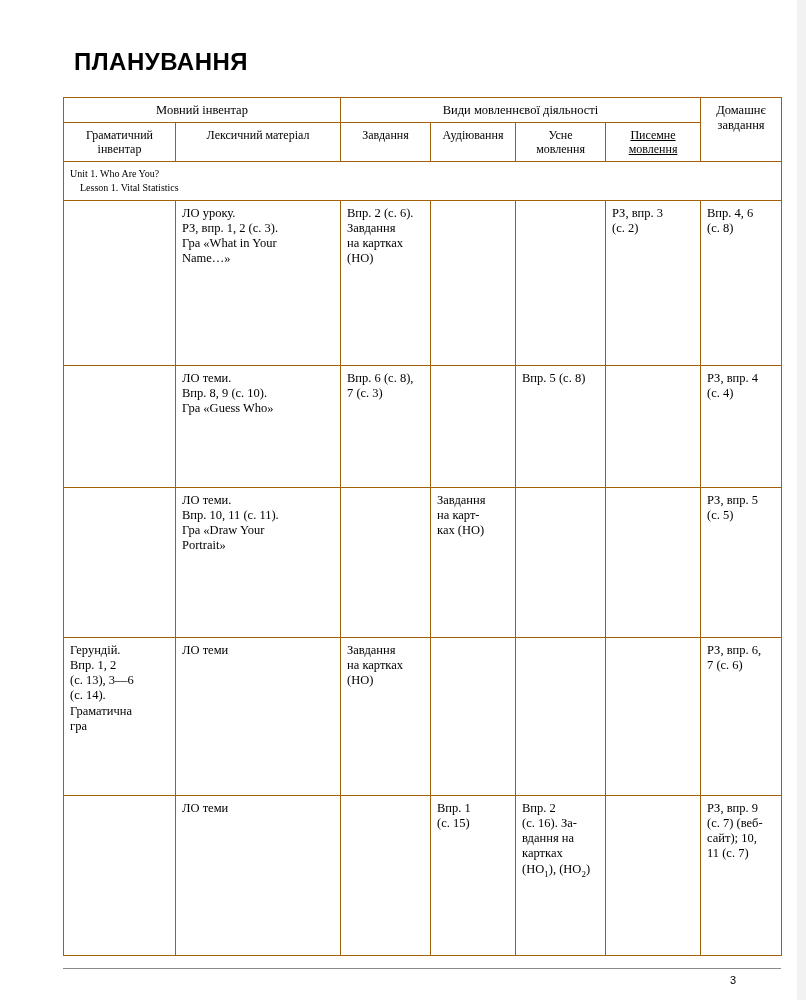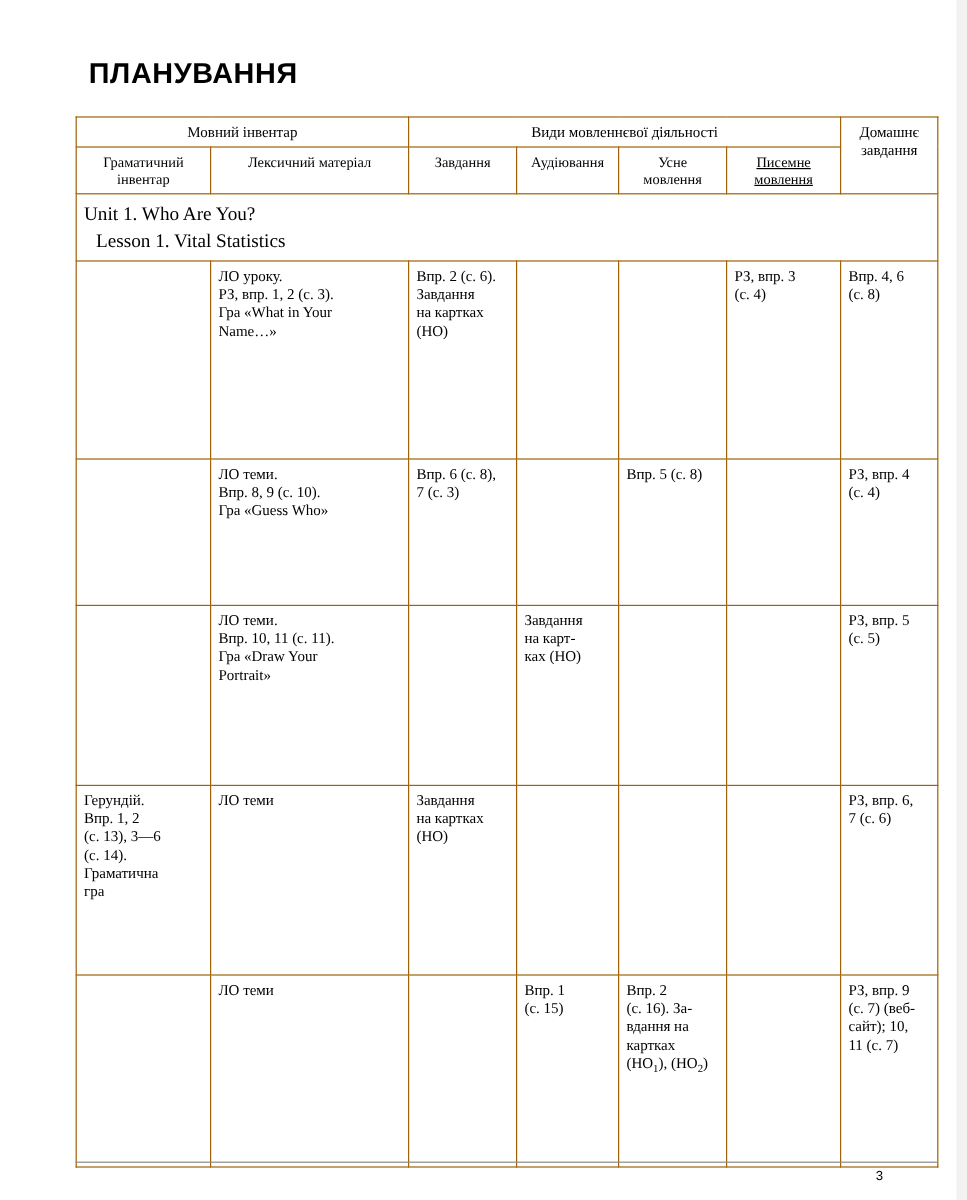--- a/index.html
+++ b/index.html
@@ -60,21 +60,21 @@
   }
   th.hdr-sub {
     text-align: center;
     vertical-align: middle;
     font-size: 12px;
     padding: 5px 3px;
     line-height: 1.2;
   }
   td.unit-cell {
     padding: 6px 6px 8px 16px;
-    font-size: 16px;
+    font-size: 10px;
     line-height: 1.45;
   }
   td.unit-cell .line2 {
     padding-left: 10px;
   }
   .c1 { width: 112px; }
   .c2 { width: 165px; }
   .c3 { width: 90px; }
   .c4 { width: 85px; }
   .c5 { width: 90px; }
@@ -169,21 +169,21 @@
 РЗ, впр. 1, 2 (с. 3).
 Гра «What in Your
 Name…»</td>
           <td class="cell-text">Впр. 2 (с. 6).
 Завдання
 на картках
 (НО)</td>
           <td class="cell-text"></td>
           <td class="cell-text"></td>
           <td class="cell-text">РЗ, впр. 3
-(с. 4)</td>
+(с. 2)</td>
           <td class="cell-text">Впр. 4, 6
 (с. 8)</td>
         </tr>
 
         <tr class="row-b">
           <td class="cell-text"></td>
           <td class="cell-text">ЛО теми.
 Впр. 8, 9 (с. 10).
 Гра «Guess Who»</td>
           <td class="cell-text">Впр. 6 (с. 8),

